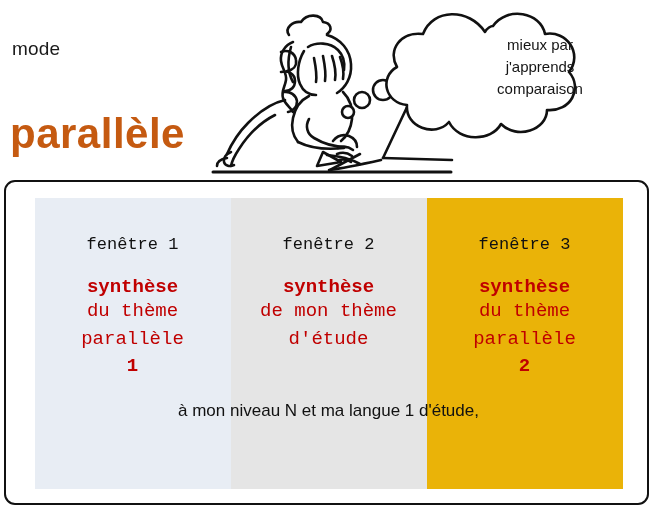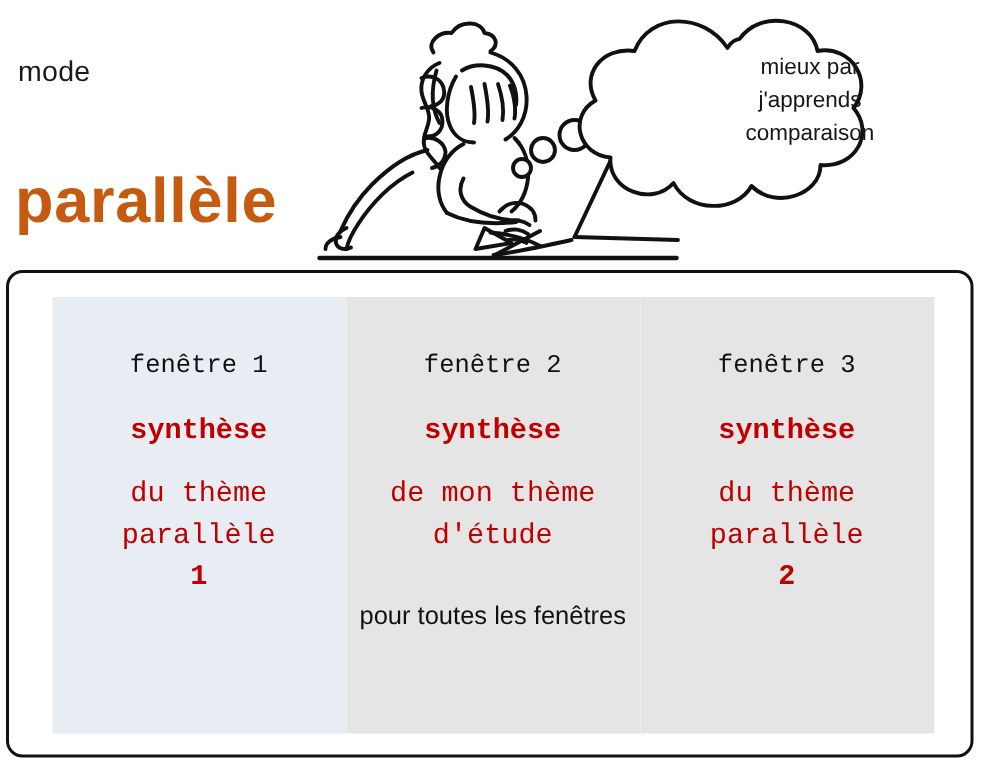--- a/index.html
+++ b/index.html
@@ -98,34 +98,33 @@
     font-family: Liberation Mono, monospace;
   }
   .panel {
     width: 196px;
     height: 291px;
     box-sizing: border-box;
     padding-top: 37px;
   }
   .panel-1 { background: #e8edf4; }
   .panel-2 { background: #e5e5e5; }
-  .panel-3 { background: #e5e5e5; }
+  .panel-3 { background: #eab308; }
 
   .panel-header {
     text-align: center;
     font-size: 17px;
     color: #111111;
     margin-bottom: 22px;
   }
   .panel-synthese {
     text-align: center;
     font-size: 19px;
     font-weight: bold;
     color: #c00000;
-    margin-bottom: 18px;
   }
   .panel-desc {
     text-align: center;
     font-size: 19px;
     color: #c00000;
     line-height: 1.45;
     padding: 0 6px;
   }
   .panel-desc b { font-weight: bold; }
 
@@ -260,16 +259,16 @@
       <div class="panel-synthese">synthèse</div>
       <div class="panel-desc">
         <span>du thème parallèle</span><br>
         <b>2</b>
       </div>
     </div>
 
   </div>
 
   <div id="footer-note">
-    <div>pour toutes les fenêtres</div>
+    <div>à mon niveau N  et ma langue 1 d'étude,</div>
   </div>
 
 </div>
 
 </body></html>

